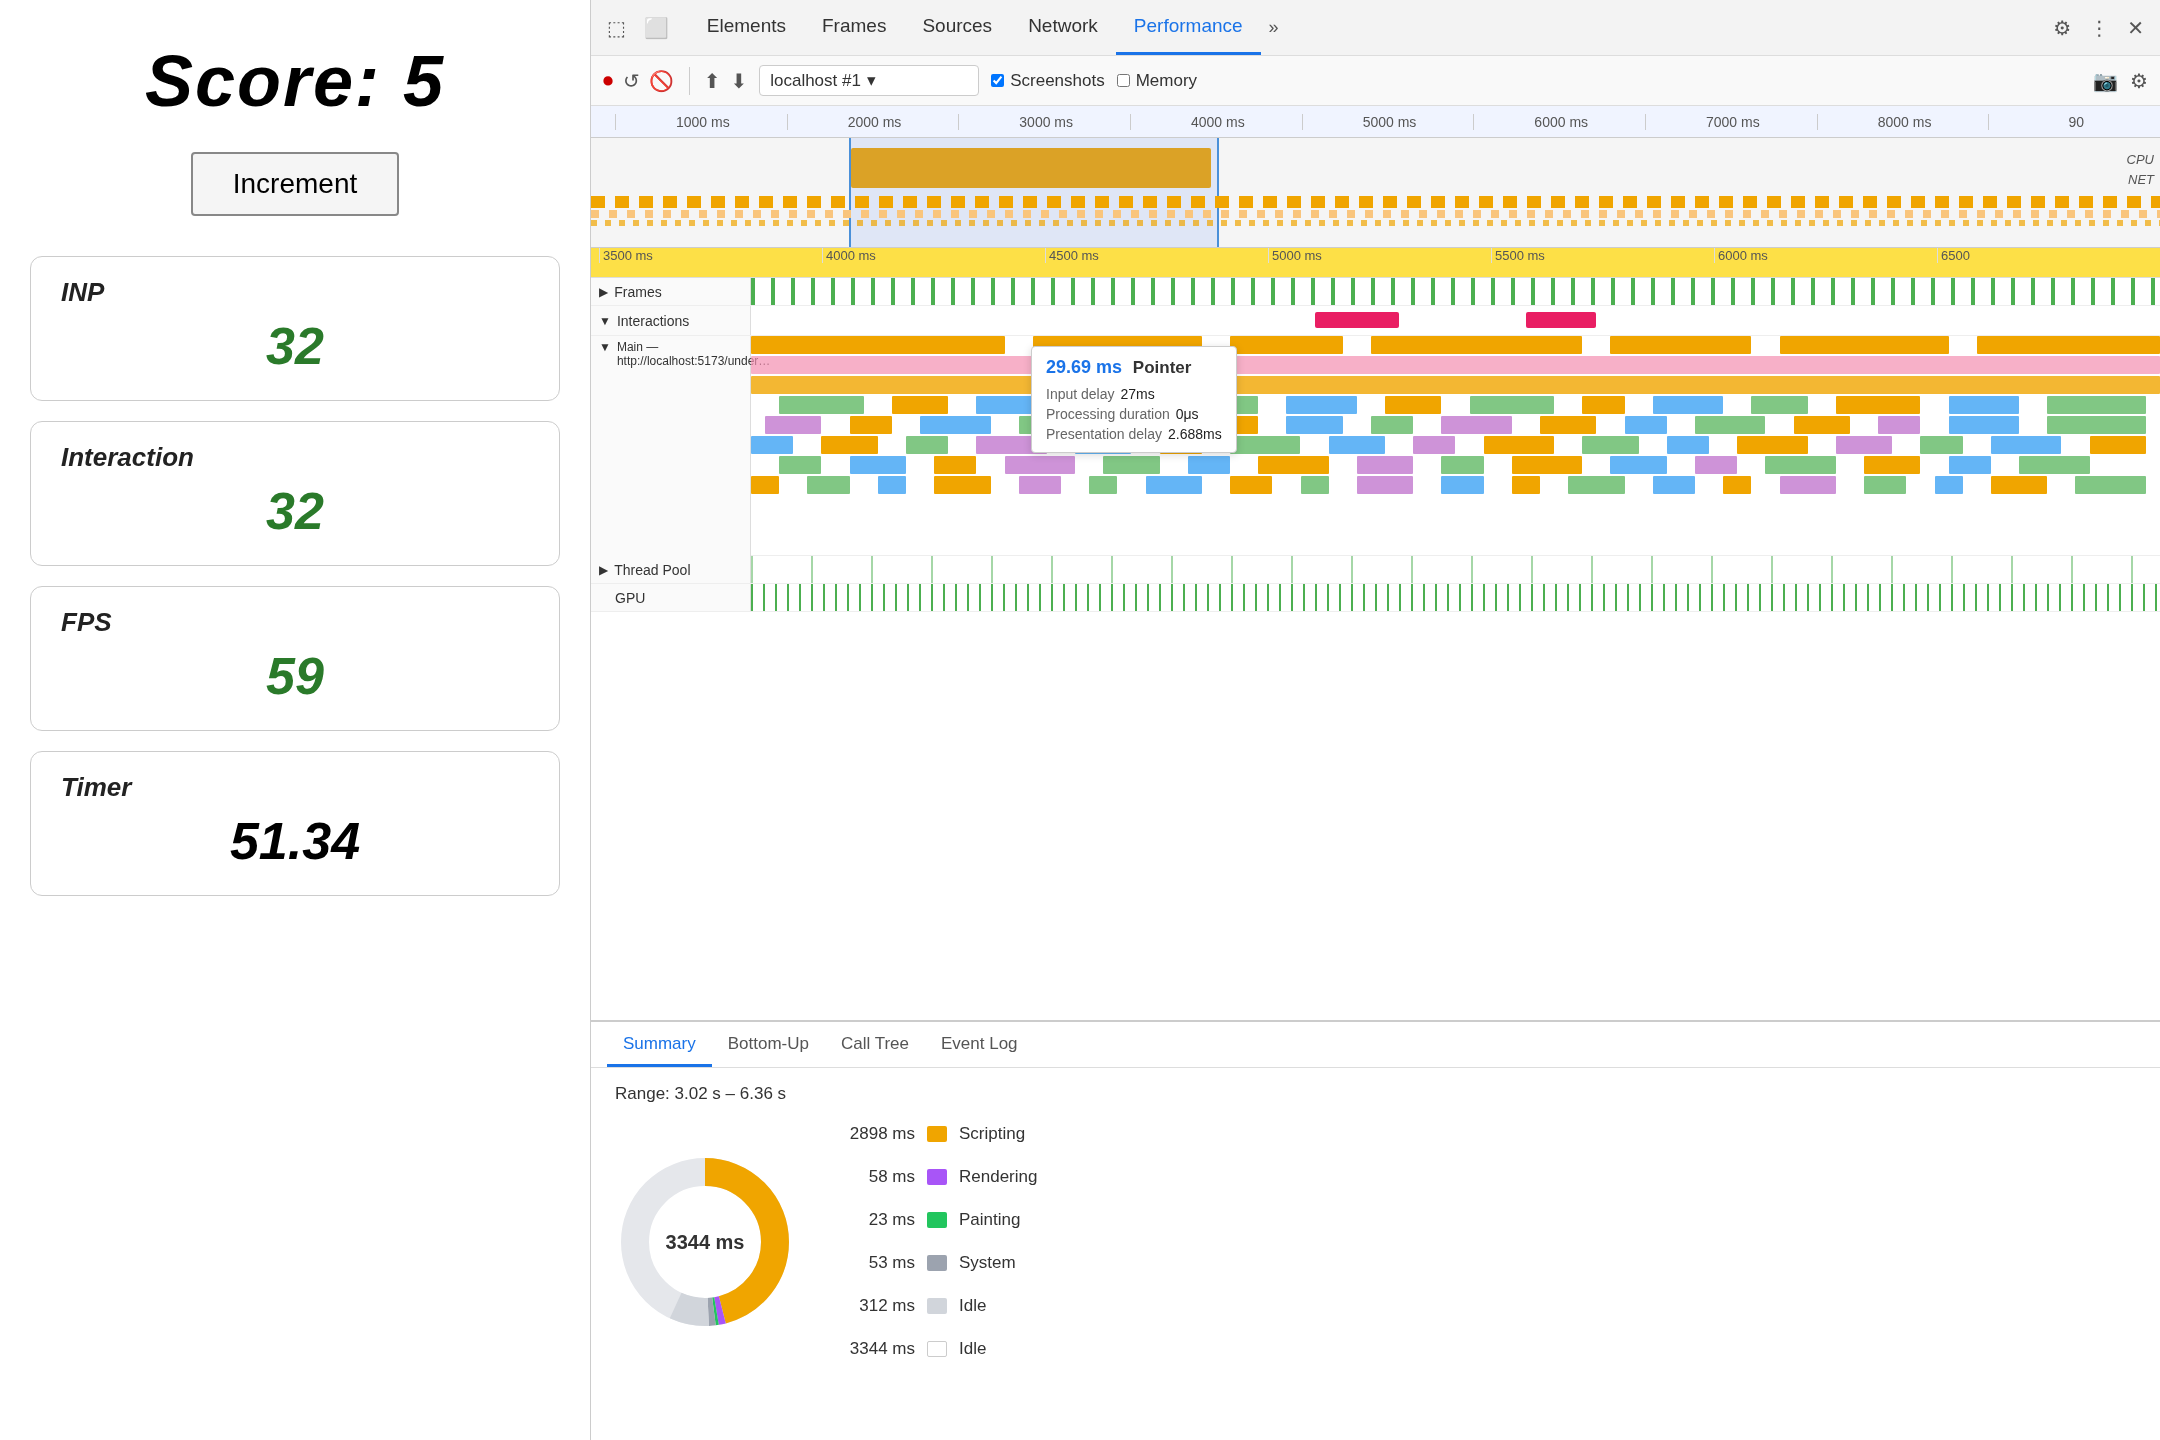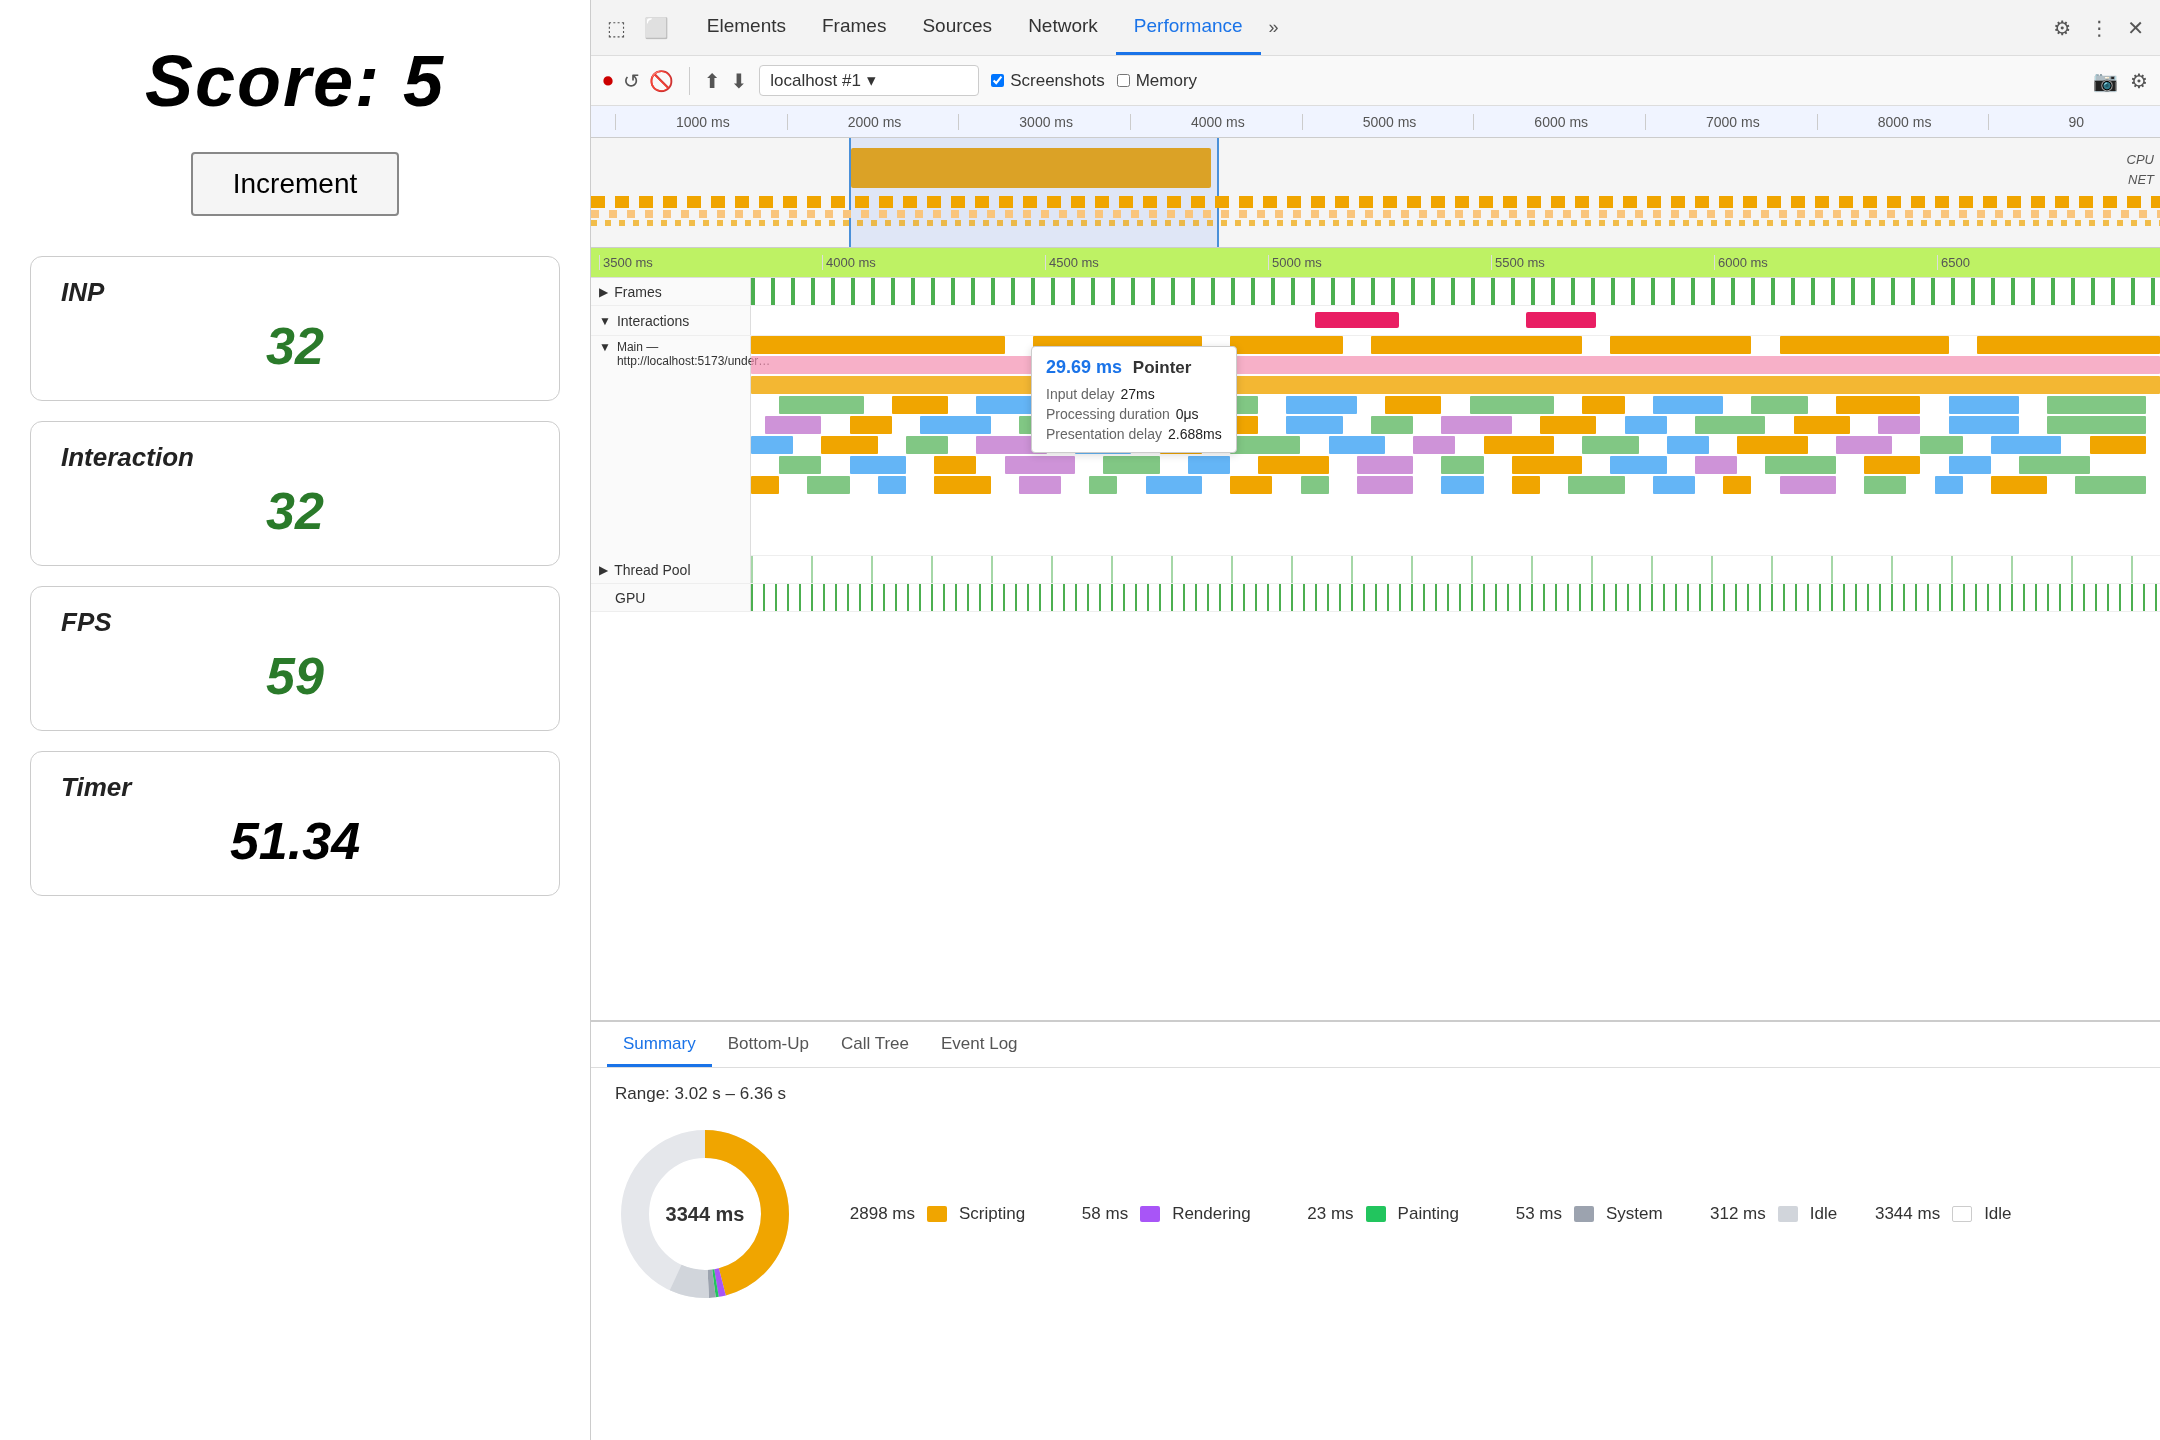--- a/index.html
+++ b/index.html
@@ -276,22 +276,22 @@
     .detail-timeline {
       flex: 1;
       overflow: hidden;
       display: flex;
       flex-direction: column;
     }
 
     
     .detail-ruler {
       display: flex;
-      align-items: center;
-      background: #bef264;
+      align-items: flex-start;
+      background: #fde047;
       border-bottom: 1px solid #ddd;
       height: 30px;
       padding: 0 0 0 8px;
       font-size: 14px;
       color: #555;
       overflow: hidden;
       flex-shrink: 0;
     }
 
     .detail-ruler-ticks {
@@ -525,21 +525,21 @@
       transform: translate(-50%, -50%);
       font-size: 20px;
       font-weight: 700;
       color: #333;
       text-align: center;
     }
 
     
     .legend {
       display: flex;
-      flex-direction: row;
+      flex-direction: column;
       gap: 23px;
     }
 
     .legend-row {
       display: flex;
       align-items: center;
       gap: 12px;
       font-size: 17px;
     }
 

